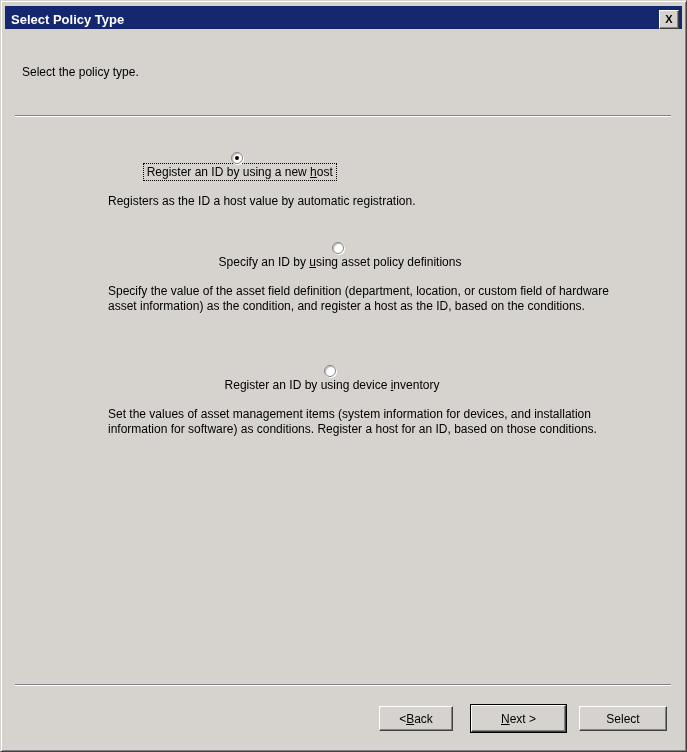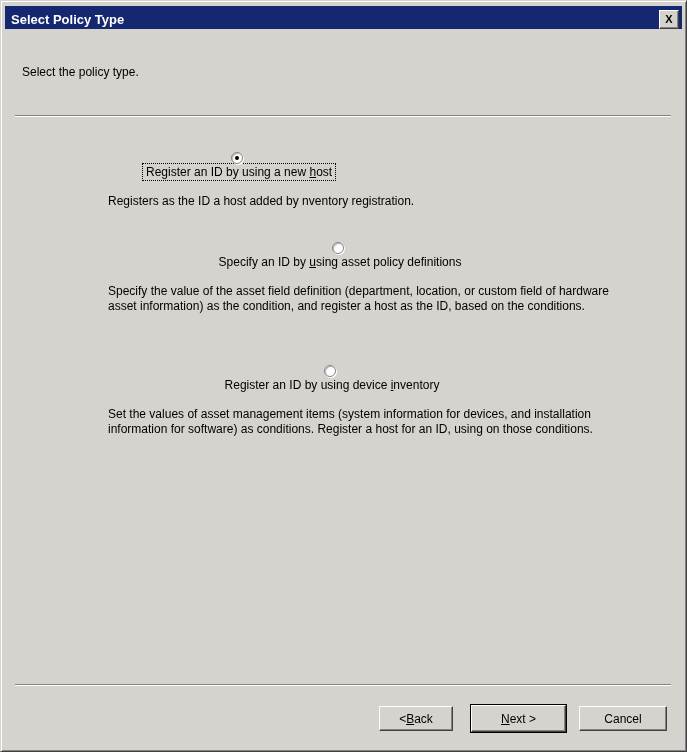--- a/index.html
+++ b/index.html
@@ -108,50 +108,50 @@
 
   <div class="instruction">Select the policy type.</div>
 
   <div class="divider top"></div>
 
   <div class="option opt-1 selected">
     <div class="option-row">
       <span class="radio"></span>
       <span class="option-label"><span>Register an ID by using a new </span><span class="accel">h</span><span>ost</span></span>
     </div>
-    <div class="option-desc">Registers as the ID a host added by nventory registration.</div>
+    <div class="option-desc">Registers as the ID a host value by automatic registration.</div>
   </div>
 
   <div class="option opt-2">
     <div class="option-row">
       <span class="radio"></span>
       <span class="option-label"><span>Specify an ID by </span><span class="accel">u</span><span>sing asset policy definitions</span></span>
     </div>
     <div class="option-desc">Specify the value of the asset field definition (department, location, or custom field of hardware asset information) as the condition, and register a host as the ID, based on the conditions.</div>
   </div>
 
   <div class="option opt-3">
     <div class="option-row">
       <span class="radio"></span>
       <span class="option-label"><span>Register an ID by using device </span><span class="accel">i</span><span>nventory</span></span>
     </div>
-    <div class="option-desc">Set the values of asset management items (system information for devices, and installation information for software) as conditions. Register a host for an ID, using on those conditions.</div>
+    <div class="option-desc">Set the values of asset management items (system information for devices, and installation information for software) as conditions. Register a host for an ID, based on those conditions.</div>
   </div>
 
   <div class="divider bottom"></div>
 
   <div class="btn btn-back">
       <span>&lt; </span>
       <span class="accel">B</span>
       <span>ack</span>
     </div>
   <div class="btn btn-next">
       <span></span>
       <span class="accel">N</span>
       <span>ext &gt;</span>
     </div>
   <div class="btn btn-cancel">
       <span></span>
       <span class="accel"></span>
-      <span>Cancel</span>
+      <span>Select</span>
     </div>
 
 </div>
 
 </body></html>

